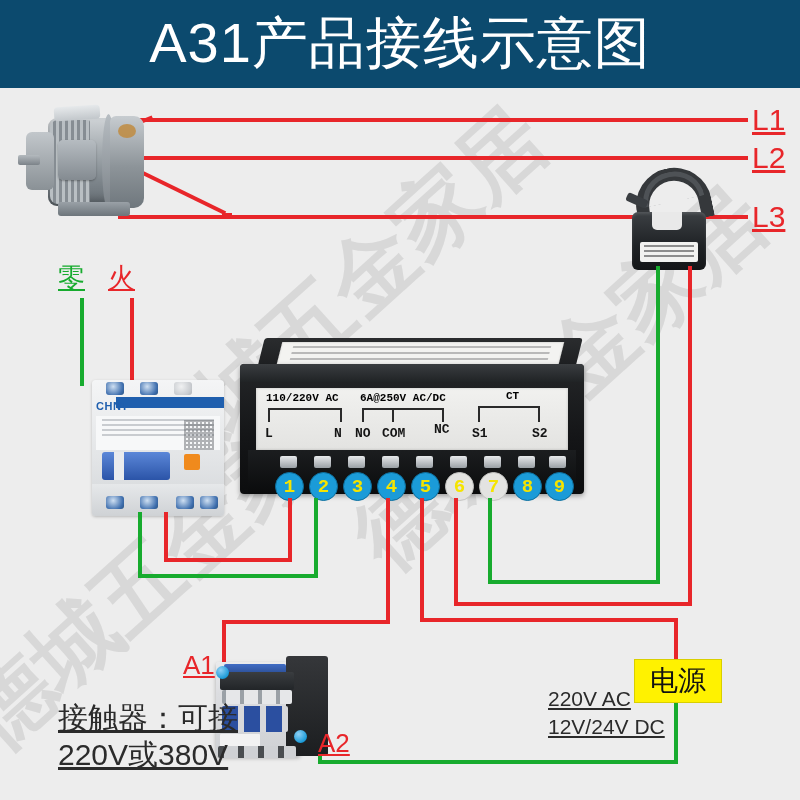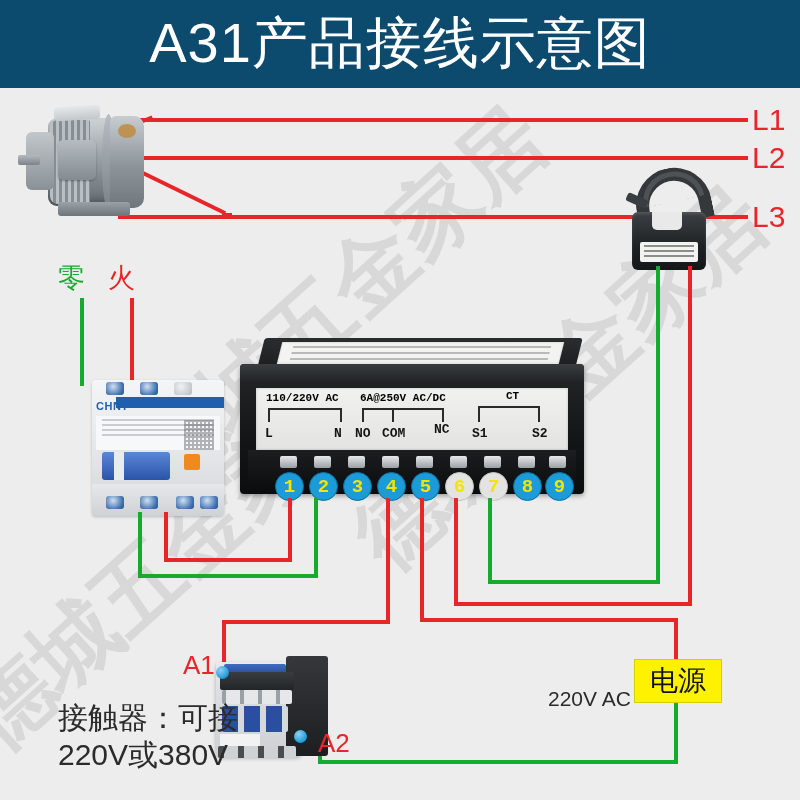--- a/index.html
+++ b/index.html
@@ -39,21 +39,21 @@
   }
 
   
   .wire{position:absolute;}
   .wh{height:4px;}          
   .wv{width:4px;}           
   .red{background:#e8262a;}
   .green{background:#17ab2e;}
 
   
-  .lbl{position:absolute;white-space:pre;line-height:1.22;}
+  .lbl{position:absolute;white-space:pre;line-height:1.22;text-decoration:underline;}
   .lbl-red{color:#e8262a;}
   .lbl-green{color:#17ab2e;}
 
   .phase-lbl{font-size:30px;color:#e8262a;}
 
   .cap-cn{font-size:23px;color:#2b2b2b;}
   .cap-sm{font-size:20px;color:#2b2b2b;}
 
   
   .motor{position:absolute;left:18px;top:110px;width:140px;height:110px;}
@@ -489,14 +489,15 @@
   <div class="dot" style="left:294px;top:730px;"></div>
   <span class="lbl lbl-red" style="left:183px;top:650px;font-size:26px;">A1</span>
   <span class="lbl lbl-red" style="left:318px;top:728px;font-size:26px;">A2</span>
   <span class="lbl cap-cn" style="left:58px;top:700px;font-size:30px;">接触器：可接
 220V或380V</span>
 
   <div class="psbox">
     <span>电源</span>
   </div>
   <span class="lbl cap-sm" style="left:548px;top:686px;font-size:21px;">220V AC</span>
+  <span class="lbl cap-sm" style="left:548px;top:714px;font-size:21px;">12V/24V DC</span>
 
 </div>
 
 </body></html>

